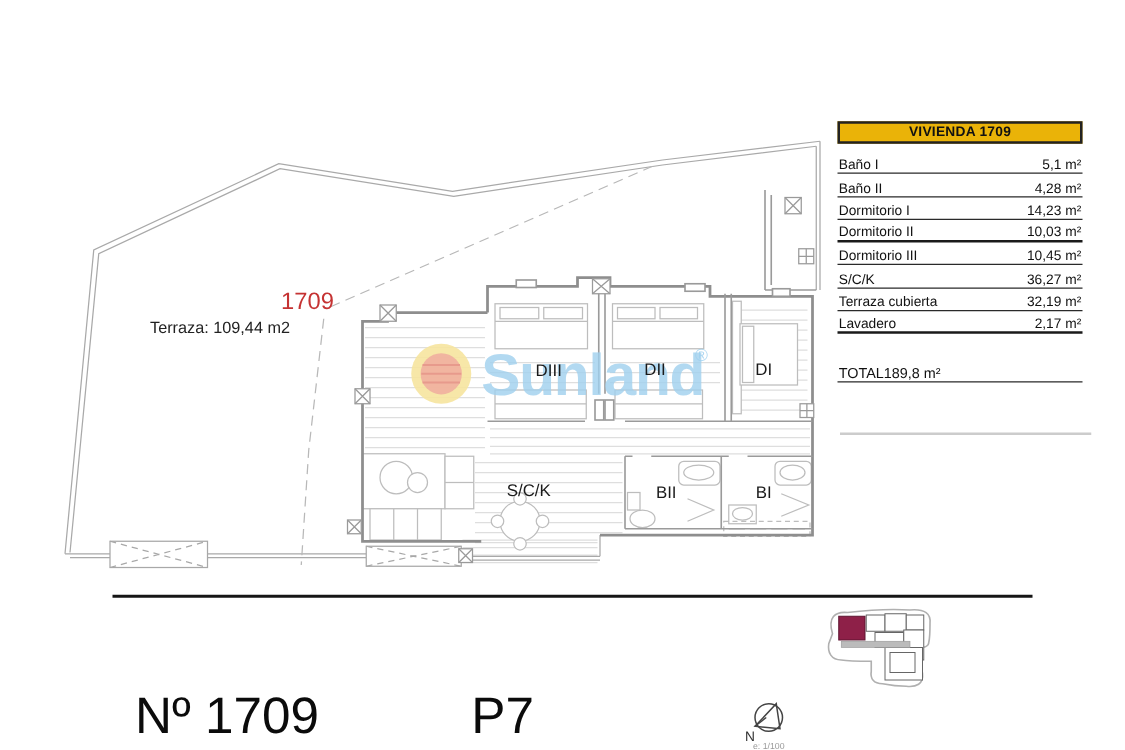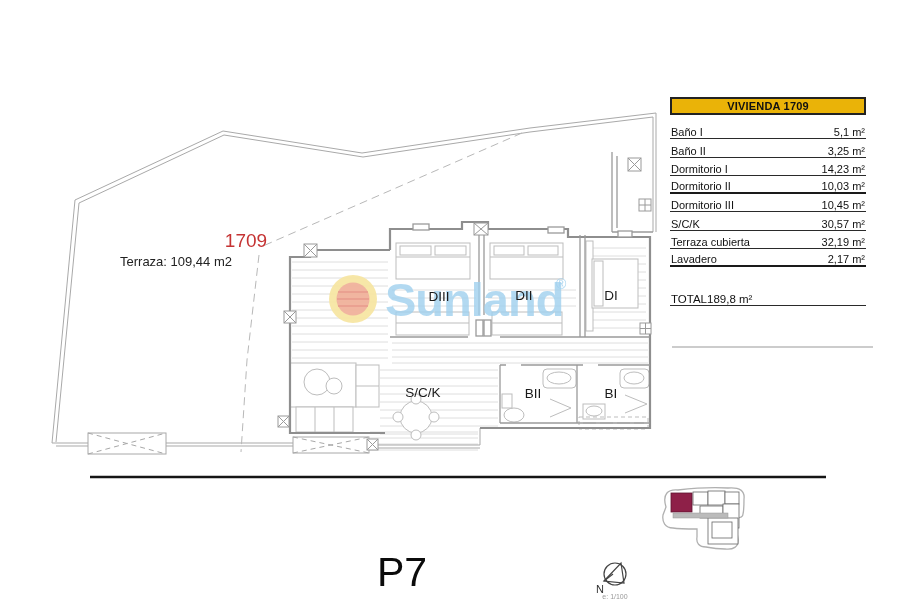--- a/index.html
+++ b/index.html
@@ -205,49 +205,50 @@
 
   <div class="area-table">
     <div class="at-header">VIVIENDA 1709</div>
     <div class="at-rows">
       <div class="at-row">
         <span class="at-label">Baño I</span>
         <span class="at-value">5,1 m²</span>
       </div>
       <div class="at-row">
         <span class="at-label">Baño II</span>
-        <span class="at-value">3,25 m²</span>
+        <span class="at-value">4,28 m²</span>
       </div>
       <div class="at-row">
         <span class="at-label">Dormitorio I</span>
         <span class="at-value">14,23 m²</span>
       </div>
       <div class="at-row thick">
         <span class="at-label">Dormitorio II</span>
         <span class="at-value">10,03 m²</span>
       </div>
       <div class="at-row">
         <span class="at-label">Dormitorio III</span>
         <span class="at-value">10,45 m²</span>
       </div>
       <div class="at-row">
         <span class="at-label">S/C/K</span>
-        <span class="at-value">30,57 m²</span>
+        <span class="at-value">36,27 m²</span>
       </div>
       <div class="at-row">
         <span class="at-label">Terraza cubierta</span>
         <span class="at-value">32,19 m²</span>
       </div>
       <div class="at-row thick">
         <span class="at-label">Lavadero</span>
         <span class="at-value">2,17 m²</span>
       </div>
     </div>
     <div class="at-total">
       <span class="at-label">TOTAL</span>
       <span class="at-value">189,8 m²</span>
     </div>
   </div>
   <div class="table-underline"></div>
 
+  <div class="footer-no">Nº 1709</div>
   <div class="footer-p">P7</div>
 
 </div>
 
 </body></html>

